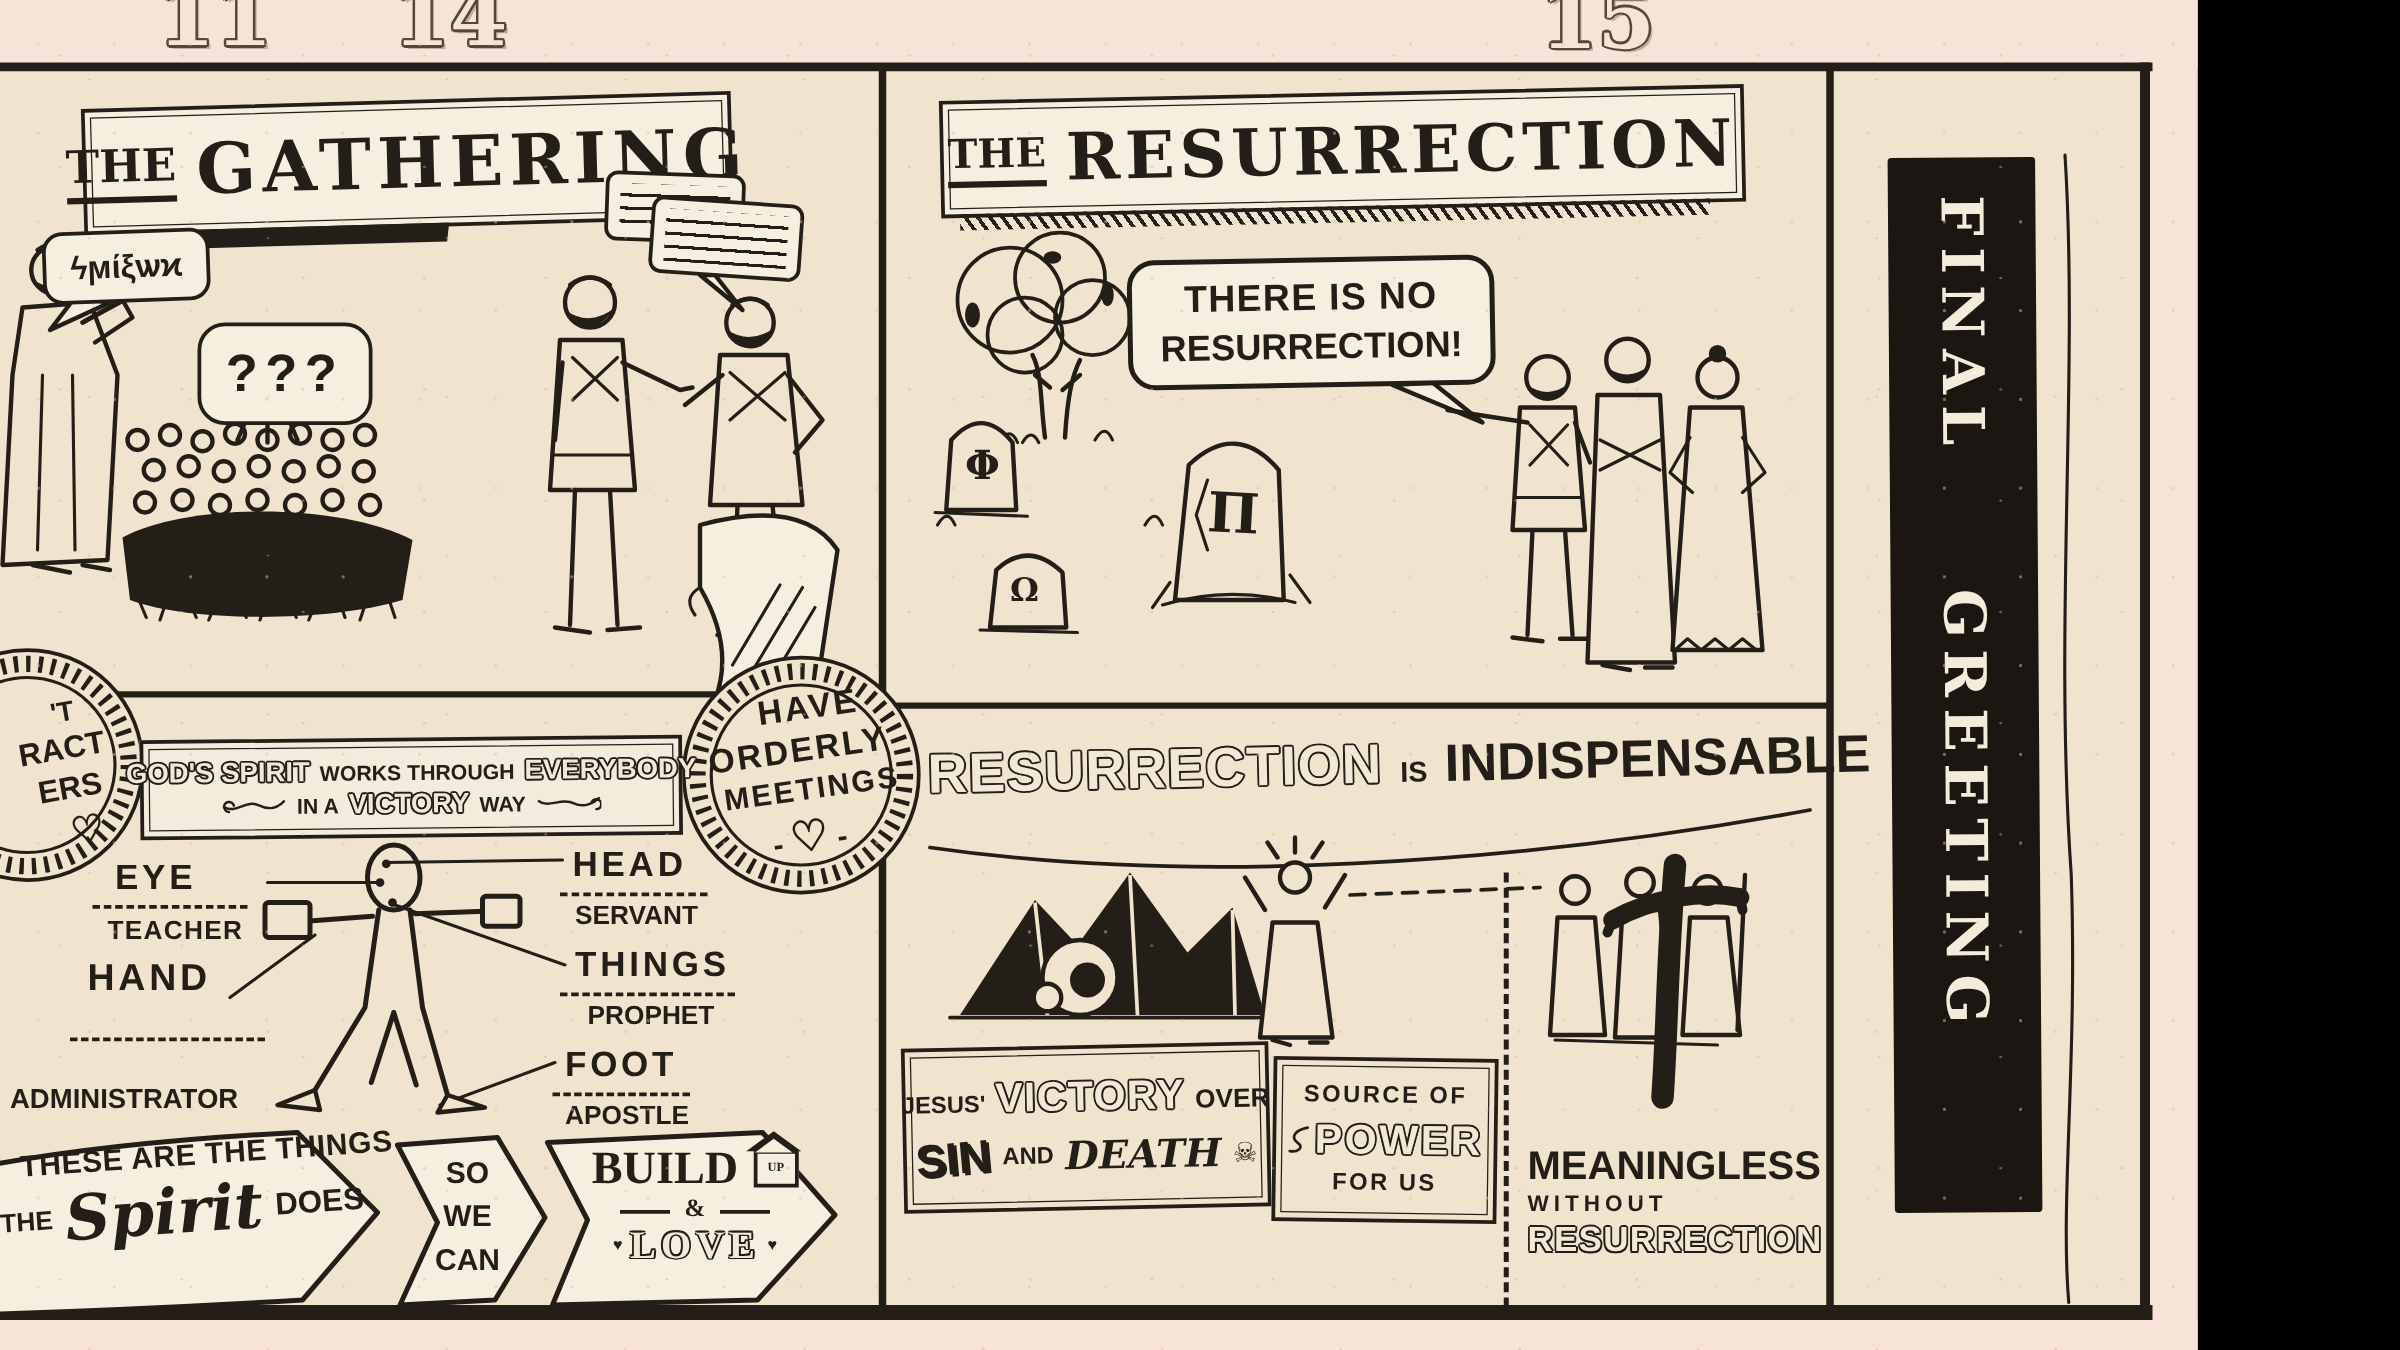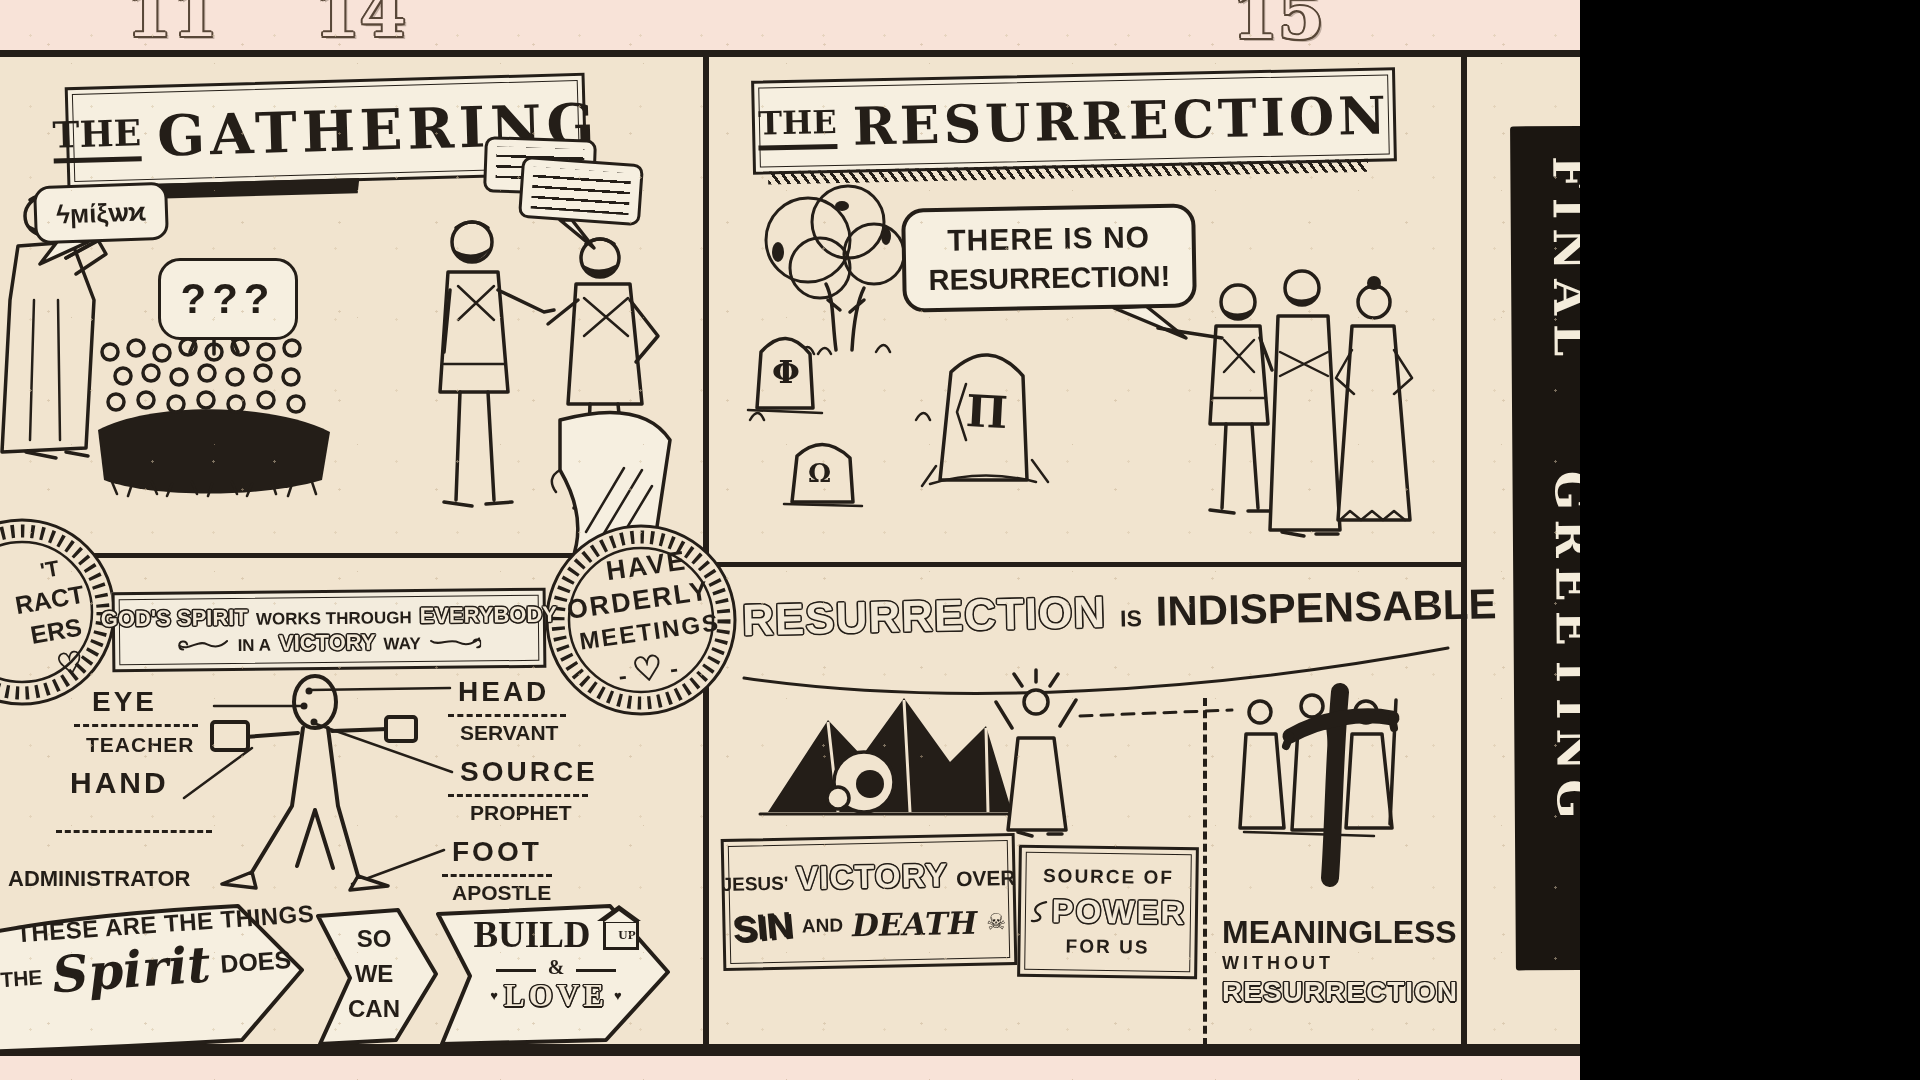--- a/index.html
+++ b/index.html
@@ -3,21 +3,21 @@
 <meta charset="utf-8">
 <style>
   :root{
     --ink:#241e18;
     --parch:#f1e4cf;
     --cream:#f6efe0;
     --pink:#f8e3d8;
   }
   *{margin:0;padding:0;box-sizing:border-box;}
   html,body{width:1920px;height:1080px;background:#000;}
-  .stage{position:relative;width:1580px;height:1080px;overflow:hidden;background:var(--parch);
+  .stage{position:relative;width:1758px;height:1080px;overflow:hidden;background:var(--parch);
          font-family:"Liberation Sans",sans-serif;color:var(--ink);}
   .stage::after{content:'';position:absolute;inset:0;z-index:9;pointer-events:none;opacity:.5;
     background-image:radial-gradient(#c9b394 1px,transparent 1.4px),radial-gradient(#d8c6a8 1px,transparent 1.3px),radial-gradient(#bfa98a .8px,transparent 1px);
     background-size:97px 89px,61px 71px,143px 127px;}
   .abs{position:absolute;}
   .noi{user-select:none;}
 
   
   .strip{background:var(--pink);z-index:1;}
   .bord{background:var(--ink);z-index:2;}
@@ -59,21 +59,21 @@
     text-shadow:1.5px 0 0 var(--ink),-1.5px 0 0 var(--ink),0 1.5px 0 var(--ink),0 -1.5px 0 var(--ink),1.1px 1.1px 0 var(--ink),-1.1px -1.1px 0 var(--ink),1.1px -1.1px 0 var(--ink),-1.1px 1.1px 0 var(--ink);}
 
   .hand{font-weight:700;}
   .dashline{position:absolute;z-index:5;border-top:3.5px dashed var(--ink);}
 
   .badgetxt{z-index:5;text-align:center;font-weight:700;}
 
   .script{font-family:"DejaVu Serif",serif;font-style:italic;font-weight:700;}
 
   .house{position:relative;display:inline-flex;width:36px;height:30px;border:3px solid var(--ink);
-    align-items:center;justify-content:flex-end;font-size:13px;font-weight:700;background:var(--cream);}
+    align-items:center;justify-content:center;font-size:10px;font-weight:700;background:var(--cream);}
   .house::before{content:'';position:absolute;top:-18px;left:-9px;border-left:22px solid transparent;border-right:22px solid transparent;border-bottom:16px solid var(--ink);}
   .house::after{content:'';position:absolute;top:-12px;left:-2px;border-left:15px solid transparent;border-right:15px solid transparent;border-bottom:11px solid var(--cream);}
   .house i{position:relative;z-index:1;font-style:normal;}
 
   .rule{display:inline-block;width:40px;border-top:3px solid var(--ink);vertical-align:middle;}
 
   .final-banner{z-index:5;background:#1b1611;display:flex;flex-direction:column;align-items:center;
     padding-top:30px;gap:106px;transform:rotate(-.4deg);border-radius:3px;}
   .final-banner span{writing-mode:vertical-rl;text-orientation:mixed;font-family:"DejaVu Serif",serif;
     font-size:46px;font-weight:700;color:#f4ecdb;letter-spacing:9px;}
@@ -320,21 +320,21 @@
   <div class="abs txt hand" style="left:86px;top:734px;font-size:21px;letter-spacing:1px;">TEACHER</div>
 
   <div class="abs txt hand" style="left:70px;top:768px;font-size:30px;letter-spacing:3px;">HAND</div>
   <div class="dashline" style="left:56px;top:830px;width:156px;"></div>
   <div class="abs txt hand" style="left:8px;top:840px;font-size:22px;margin-top:28px;">ADMINISTRATOR</div>
 
   <div class="abs txt hand" style="left:458px;top:678px;font-size:28px;letter-spacing:3px;">HEAD</div>
   <div class="dashline" style="left:448px;top:714px;width:118px;"></div>
   <div class="abs txt hand" style="left:460px;top:722px;font-size:21px;">SERVANT</div>
 
-  <div class="abs txt hand" style="left:460px;top:758px;font-size:28px;letter-spacing:3px;">SOURCE</div>
+  <div class="abs txt hand" style="left:460px;top:758px;font-size:28px;letter-spacing:3px;">THINGS</div>
   <div class="dashline" style="left:448px;top:794px;width:140px;"></div>
   <div class="abs txt hand" style="left:470px;top:802px;font-size:21px;">PROPHET</div>
 
   <div class="abs txt hand" style="left:452px;top:838px;font-size:28px;letter-spacing:3px;">FOOT</div>
   <div class="dashline" style="left:442px;top:874px;width:110px;"></div>
   <div class="abs txt hand" style="left:452px;top:882px;font-size:21px;">APOSTLE</div>
 
   <div class="abs badgetxt" style="left:556px;top:552px;width:170px;transform:rotate(-8deg);">
     <div style="font-size:27px;letter-spacing:2px;padding-left:26px;">HAVE</div>
     <div style="font-size:27px;letter-spacing:2px;margin-top:2px;">ORDERLY</div>

